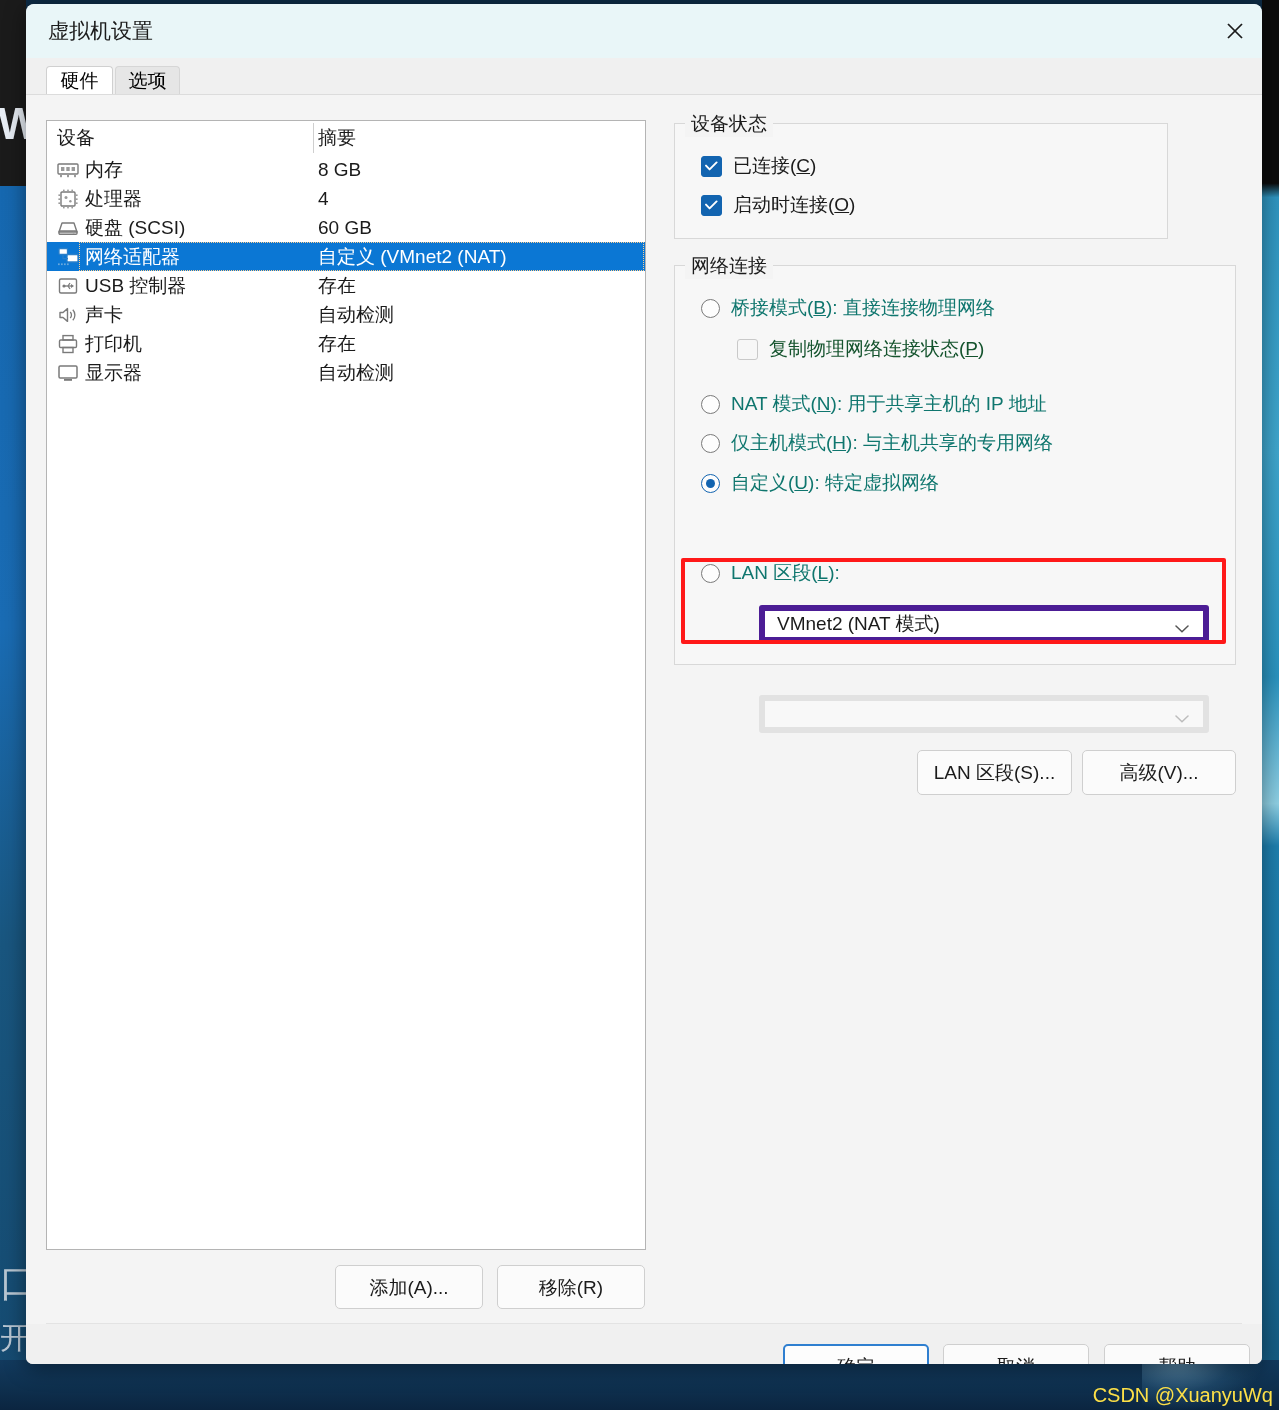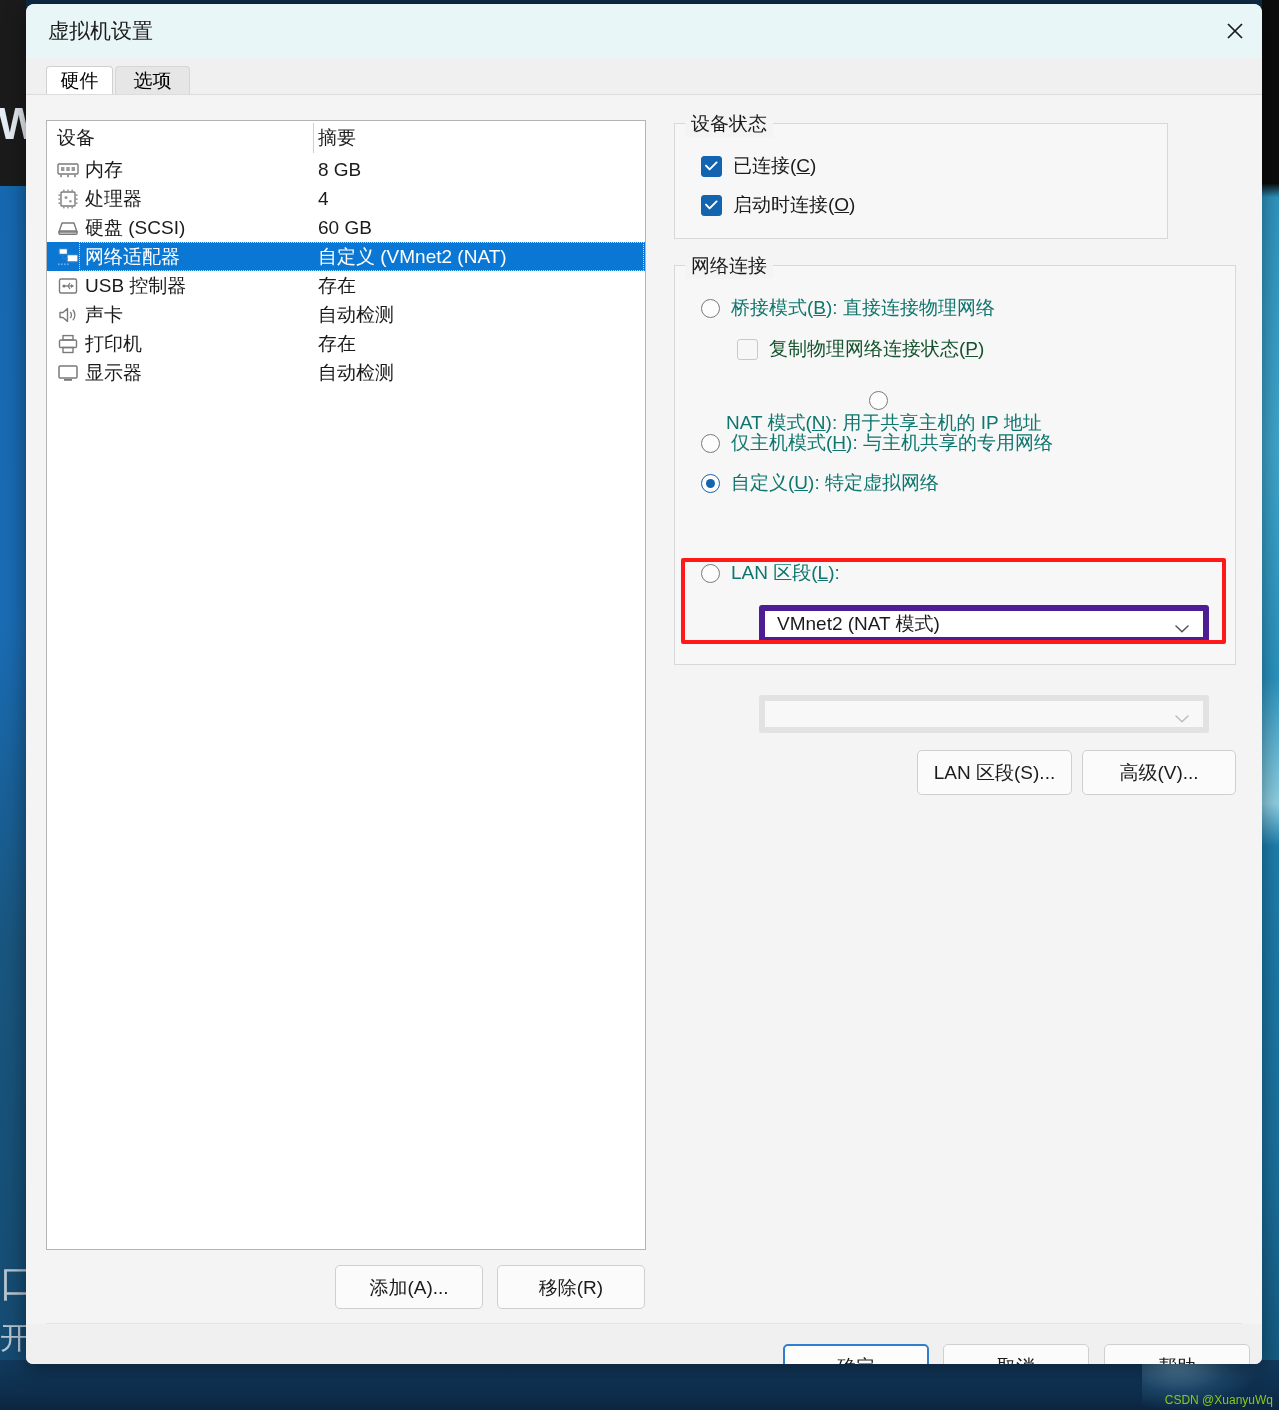--- a/index.html
+++ b/index.html
@@ -82,21 +82,21 @@
   }
   .tab {
     position:absolute; top:8px; height:28px; line-height:28px;
     font-size:19px; color:#000000; text-align:center;
     border:1px solid #d2d2d2; border-bottom:none;
     border-radius:4px 4px 0 0;
   }
   .tab.active { background:#ffffff; border-color:#d0d0d0; z-index:2; }
   .tab.inactive { background:#e6e6e6; border-color:#d6d6d6; }
   #tab-hardware { left:20px; width:67px; }
-  #tab-options  { left:89px; width:75px; }
+  #tab-options  { left:89px; width:65px; }
 
   #content {
     position:absolute; left:0; top:90px; width:100%; height:1230px;
     background:#f4f4f4;
     border-top:1px solid #dcdcdc;
   }
 
   
   #device-panel {
     position:absolute; left:20px; top:25px; width:600px; height:1130px;
@@ -219,21 +219,21 @@
   #footer {
     position:absolute; left:0; bottom:0; width:100%; height:40px;
     background:#f0f0f0;
   }
   #btn-ok     { position:absolute; left:757px; bottom:-24px; width:146px; height:44px; }
   #btn-cancel { position:absolute; left:917px; bottom:-24px; width:146px; height:44px; }
   #btn-help   { position:absolute; left:1078px; bottom:-24px; width:146px; height:44px; }
 
   #watermark {
     position:absolute; right:6px; bottom:3px;
-    font-size:12px; color:#84cc16; white-space:nowrap;
+    font-size:20px; color:#fde047; white-space:nowrap;
     font-family:"Liberation Sans", sans-serif;
   }
   .ghost-line {
     position:absolute; left:20px; right:20px; bottom:40px; height:1px;
     background:#e3e3e3;
   }
 </style>
 </head>
 <body>
 
@@ -429,21 +429,21 @@
       <div class="radio-row" style="left:26px; top:29px;">
         <span class="rad"></span>
         <span class="rad-label"><span>桥接模式(</span><u>B</u><span>): 直接连接物理网络</span></span>
       </div>
 
       <div class="cb-row" style="left:62px; top:70px;">
         <span class="cbox unchecked-disabled"></span>
         <span class="cb-label disabled"><span>复制物理网络连接状态(</span><u>P</u><span>)</span></span>
       </div>
 
-      <div class="radio-row" style="left:40px; top:125px;flex-direction:column;">
+      <div class="radio-row" style="left:26px; top:125px;">
         <span class="rad"></span>
         <span class="rad-label"><span>NAT 模式(</span><u>N</u><span>): 用于共享主机的 IP 地址</span></span>
       </div>
 
       <div class="radio-row" style="left:26px; top:164px;">
         <span class="rad"></span>
         <span class="rad-label"><span>仅主机模式(</span><u>H</u><span>): 与主机共享的专用网络</span></span>
       </div>
 
       <div class="radio-row" style="left:26px; top:204px;">

